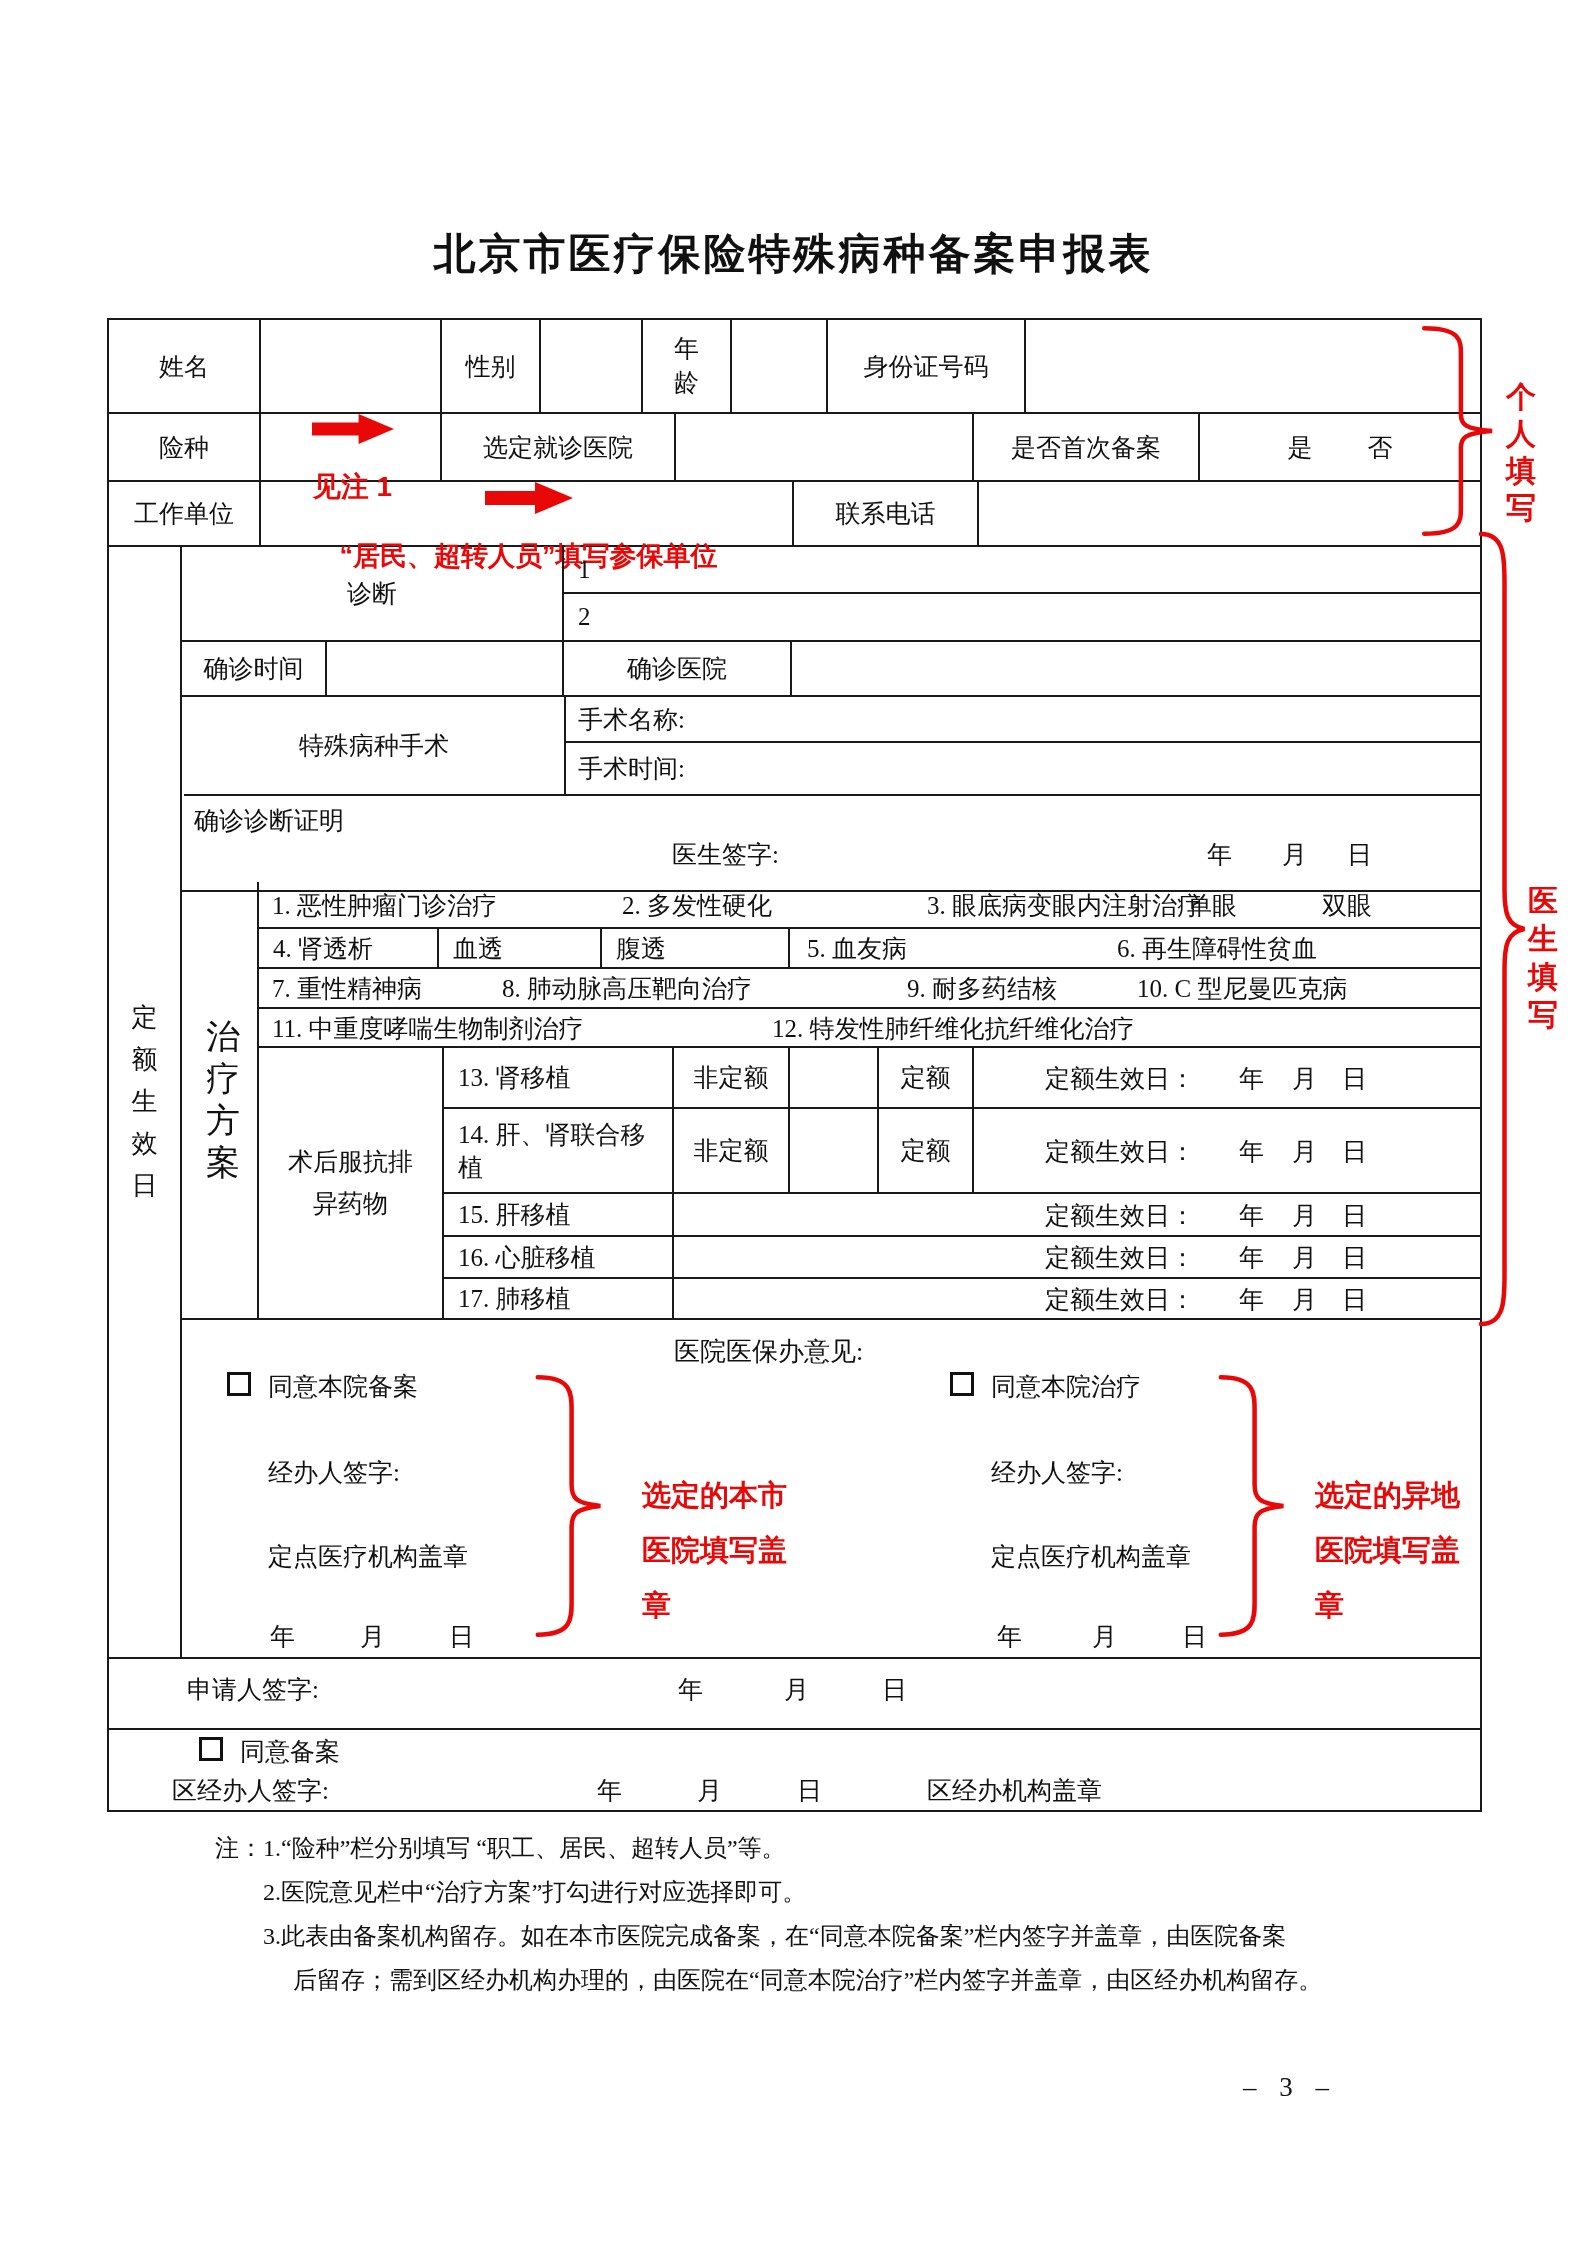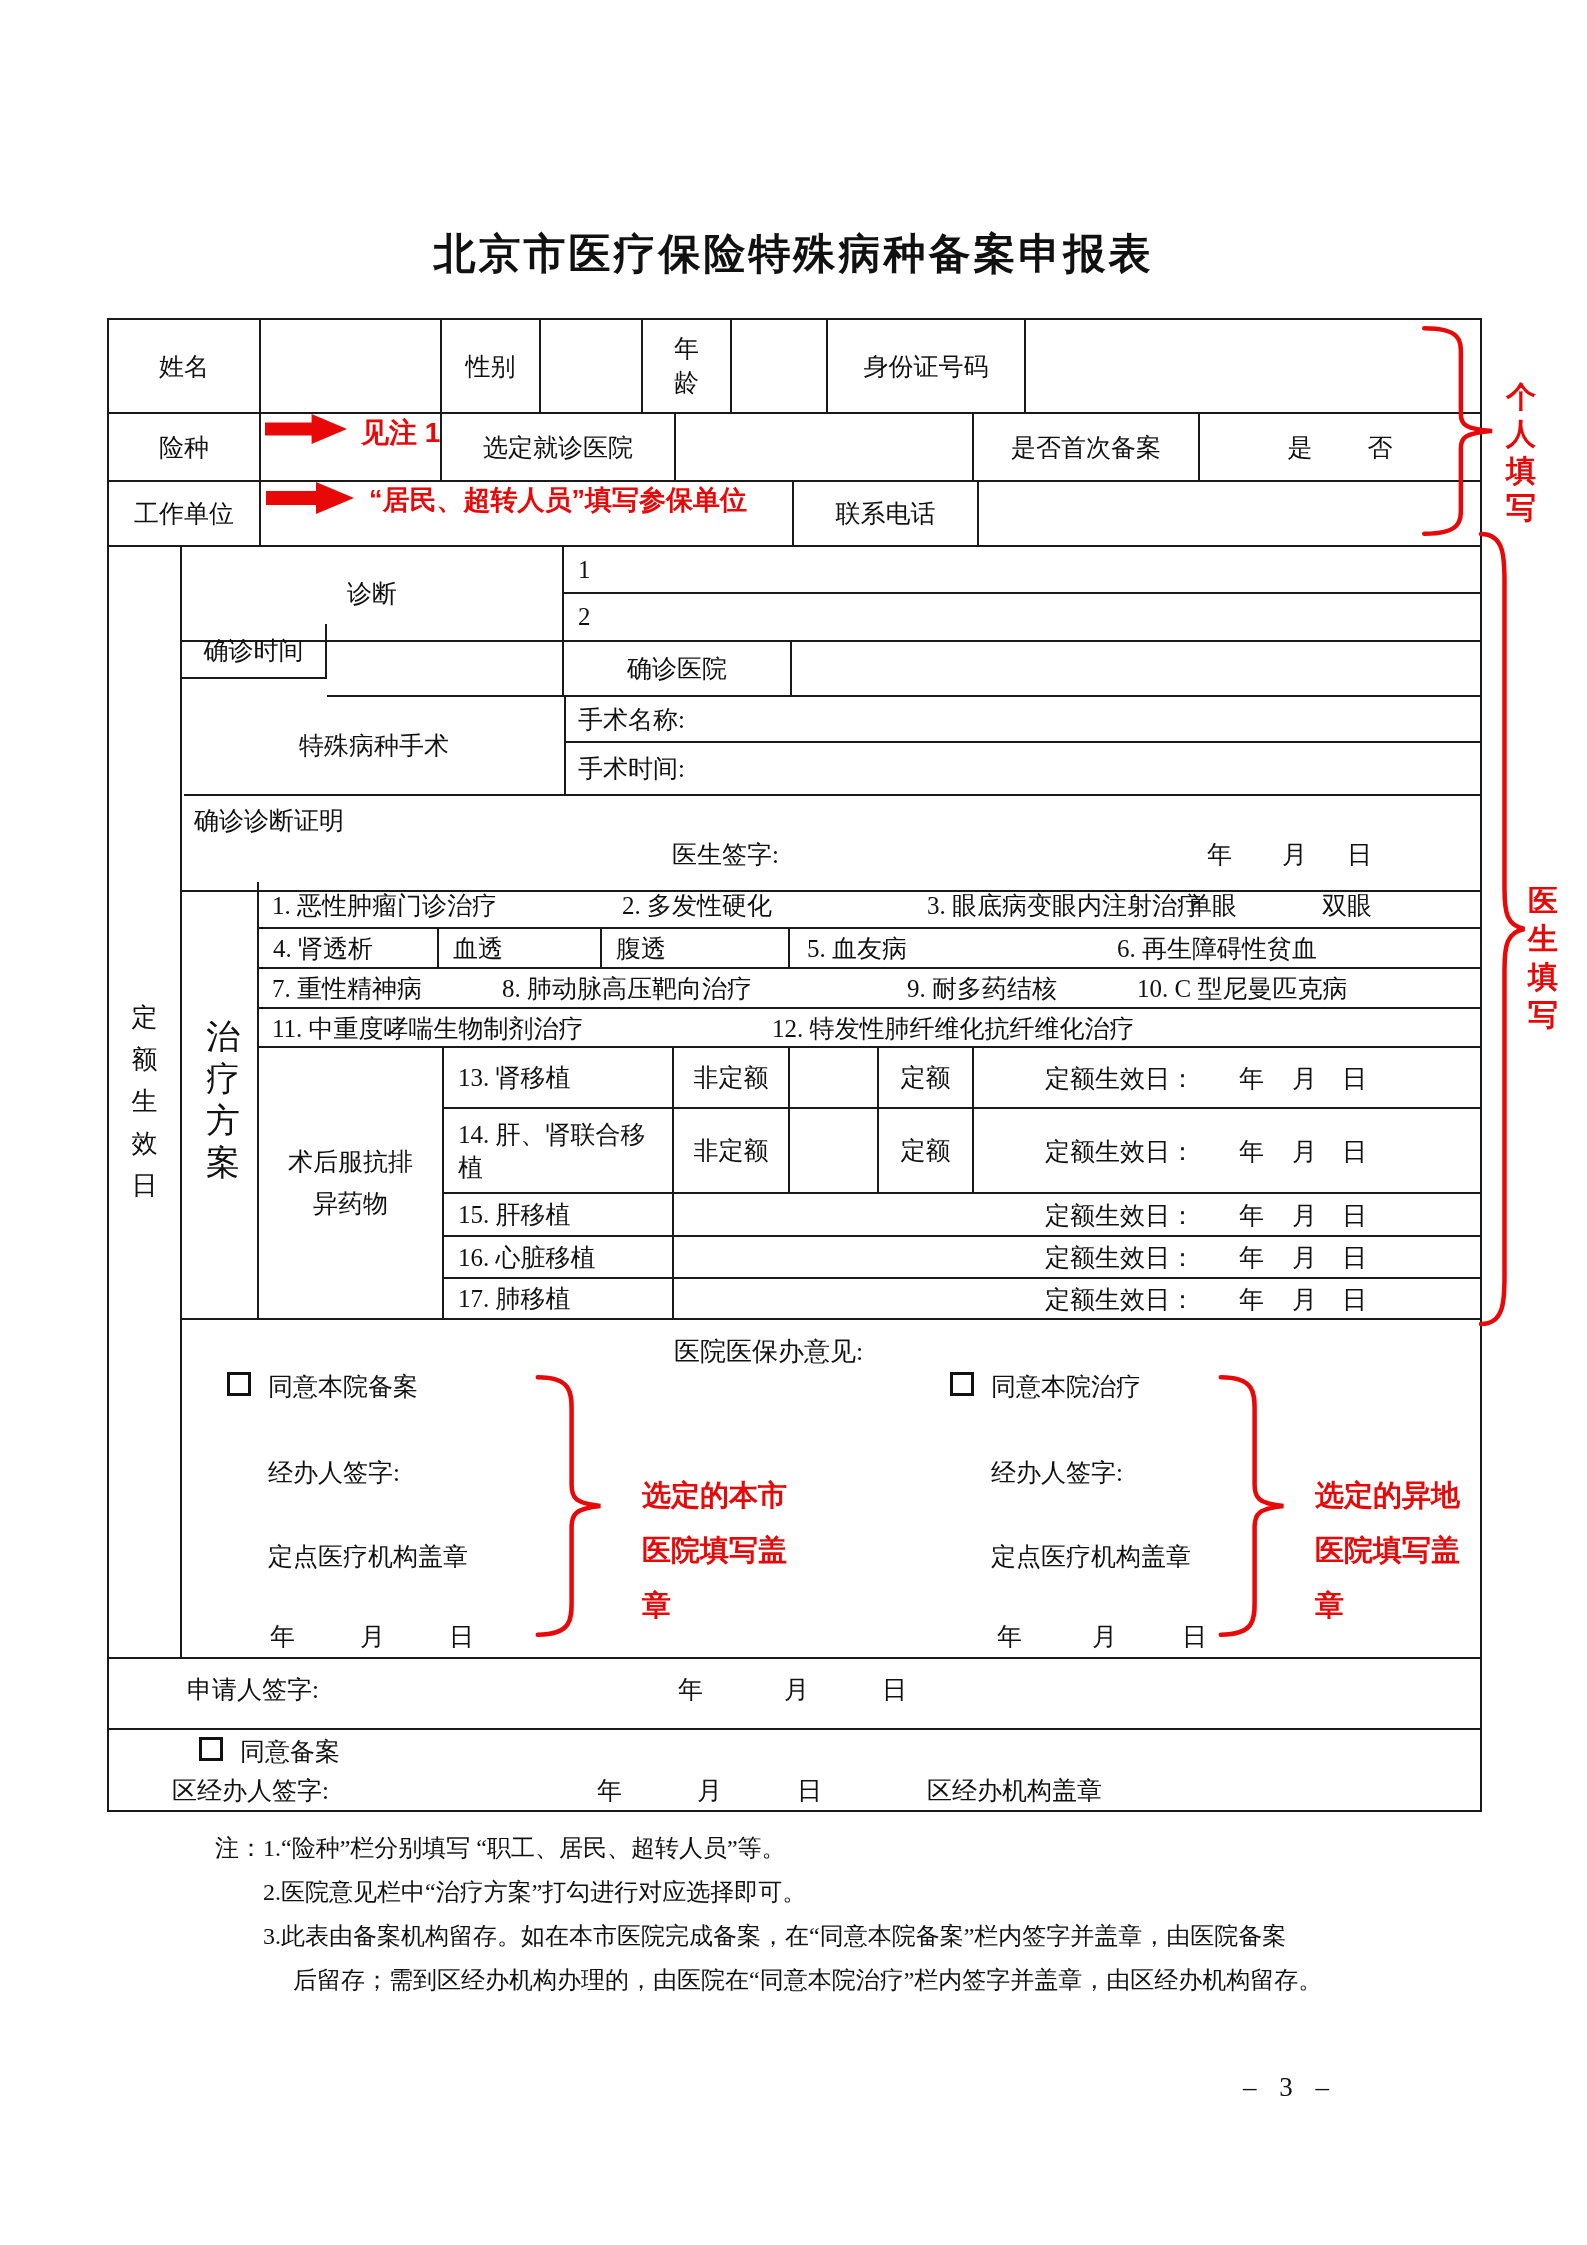--- a/index.html
+++ b/index.html
@@ -14,21 +14,21 @@
         border-bottom:2px solid #1a1a1a;font-size:25px;}
   .c{display:flex;align-items:center;justify-content:center;text-align:center;}
   .l{display:flex;align-items:center;padding-left:14px;}
   .stack{word-break:break-all;line-break:anywhere;text-align:center;}
   .abs{position:absolute;white-space:nowrap;}
   .red{color:var(--red);font-family:"Liberation Sans","DejaVu Sans",sans-serif;font-weight:bold;}
   .cbx{width:24px;height:24px;border:3px solid #111;display:inline-block;box-sizing:border-box;background:#fff;}
   .notes{position:absolute;font-size:24px;white-space:nowrap;}
   .brace{position:absolute;color:var(--red);}
   .vred{position:absolute;font-size:30px;line-height:37px;width:34px;}
-  .arrowflex{display:flex;align-items:flex-start;gap:14px;padding-left:4px;}
+  .arrowflex{display:flex;align-items:center;gap:24px;padding-left:4px;flex-direction:column;}
   svg{display:block;}
 </style>
 </head>
 <body>
 
 <div class="page">
 
   <div class="title">北京市医疗保险特殊病种备案申报表</div>
 
   <div class="tbl">
@@ -74,21 +74,21 @@
     </div>
 
     <div class="cell c" style="left:73px;top:227px;width:382px;height:95px">诊断</div>
     <div class="cell l" style="left:455px;top:227px;width:918px;height:47px">
       <span>1</span>
     </div>
     <div class="cell l" style="left:455px;top:274px;width:918px;height:48px">
       <span>2</span>
     </div>
 
-    <div class="cell c" style="left:73px;top:304px;width:145px;height:55px">确诊时间</div>
+    <div class="cell c" style="left:73px;top:322px;width:145px;height:55px">确诊时间</div>
     <div class="cell" style="left:218px;top:322px;width:237px;height:55px"></div>
     <div class="cell c" style="left:455px;top:322px;width:228px;height:55px">确诊医院</div>
     <div class="cell" style="left:683px;top:322px;width:690px;height:55px"></div>
 
     <div class="cell c" style="left:75px;top:377px;width:382px;height:99px">特殊病种手术</div>
     <div class="cell l" style="left:455px;top:377px;width:918px;height:46px">
       <span>手术名称:</span>
     </div>
     <div class="cell l" style="left:455px;top:423px;width:918px;height:53px">
       <span>手术时间:</span>

